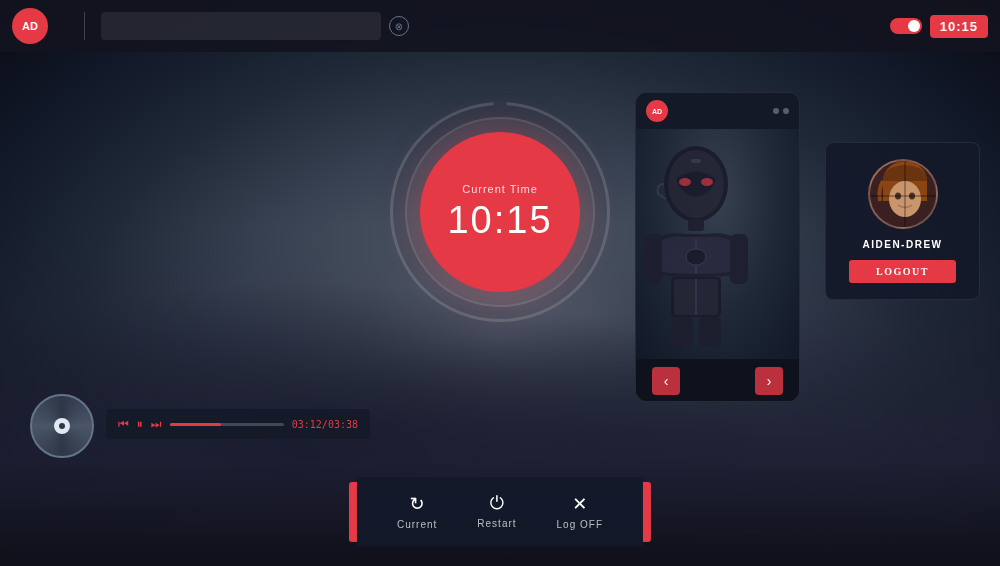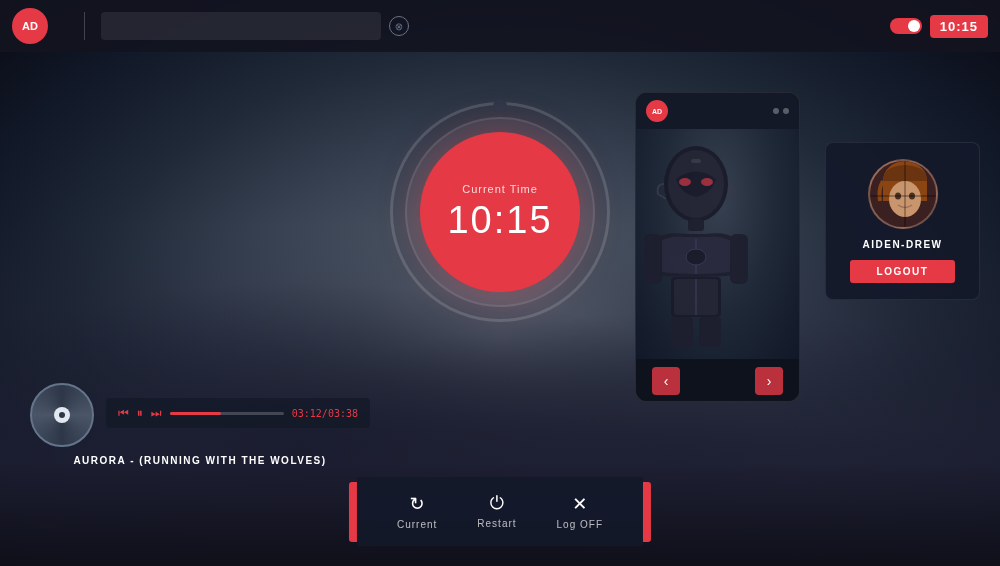--- a/index.html
+++ b/index.html
@@ -462,20 +462,21 @@
       background: #e63946;
       color: white;
       border: none;
       padding: 6px 27px;
       border-radius: 3px;
       font-size: 10px;
       font-weight: 600;
       letter-spacing: 1.5px;
       cursor: pointer;
       text-transform: uppercase;
+      font-family: Liberation Serif, serif;
     }
 
     
     .bottom-panel {
       position: absolute;
       bottom: 20px;
       left: 50%;
       transform: translateX(-50%);
       display: flex;
       align-items: center;
@@ -571,21 +572,20 @@
           <span class="ctrl-btn">⏭</span>
           <div class="progress-bar">
             <div class="progress-fill"></div>
           </div>
           <span class="time-display">
             <span>03:12</span>/<span>03:38</span>
           </span>
         </div>
       </div>
     </div>
-    <div class="track-title">AURORA - (RUNNING WITH THE WOLVES)</div>
   </div>
 
   <div class="phone-panel">
     <div class="phone-header">
       <div class="phone-logo">AD</div>
       <div class="phone-dots">
         <div class="phone-dot"></div>
         <div class="phone-dot"></div>
       </div>
     </div>

